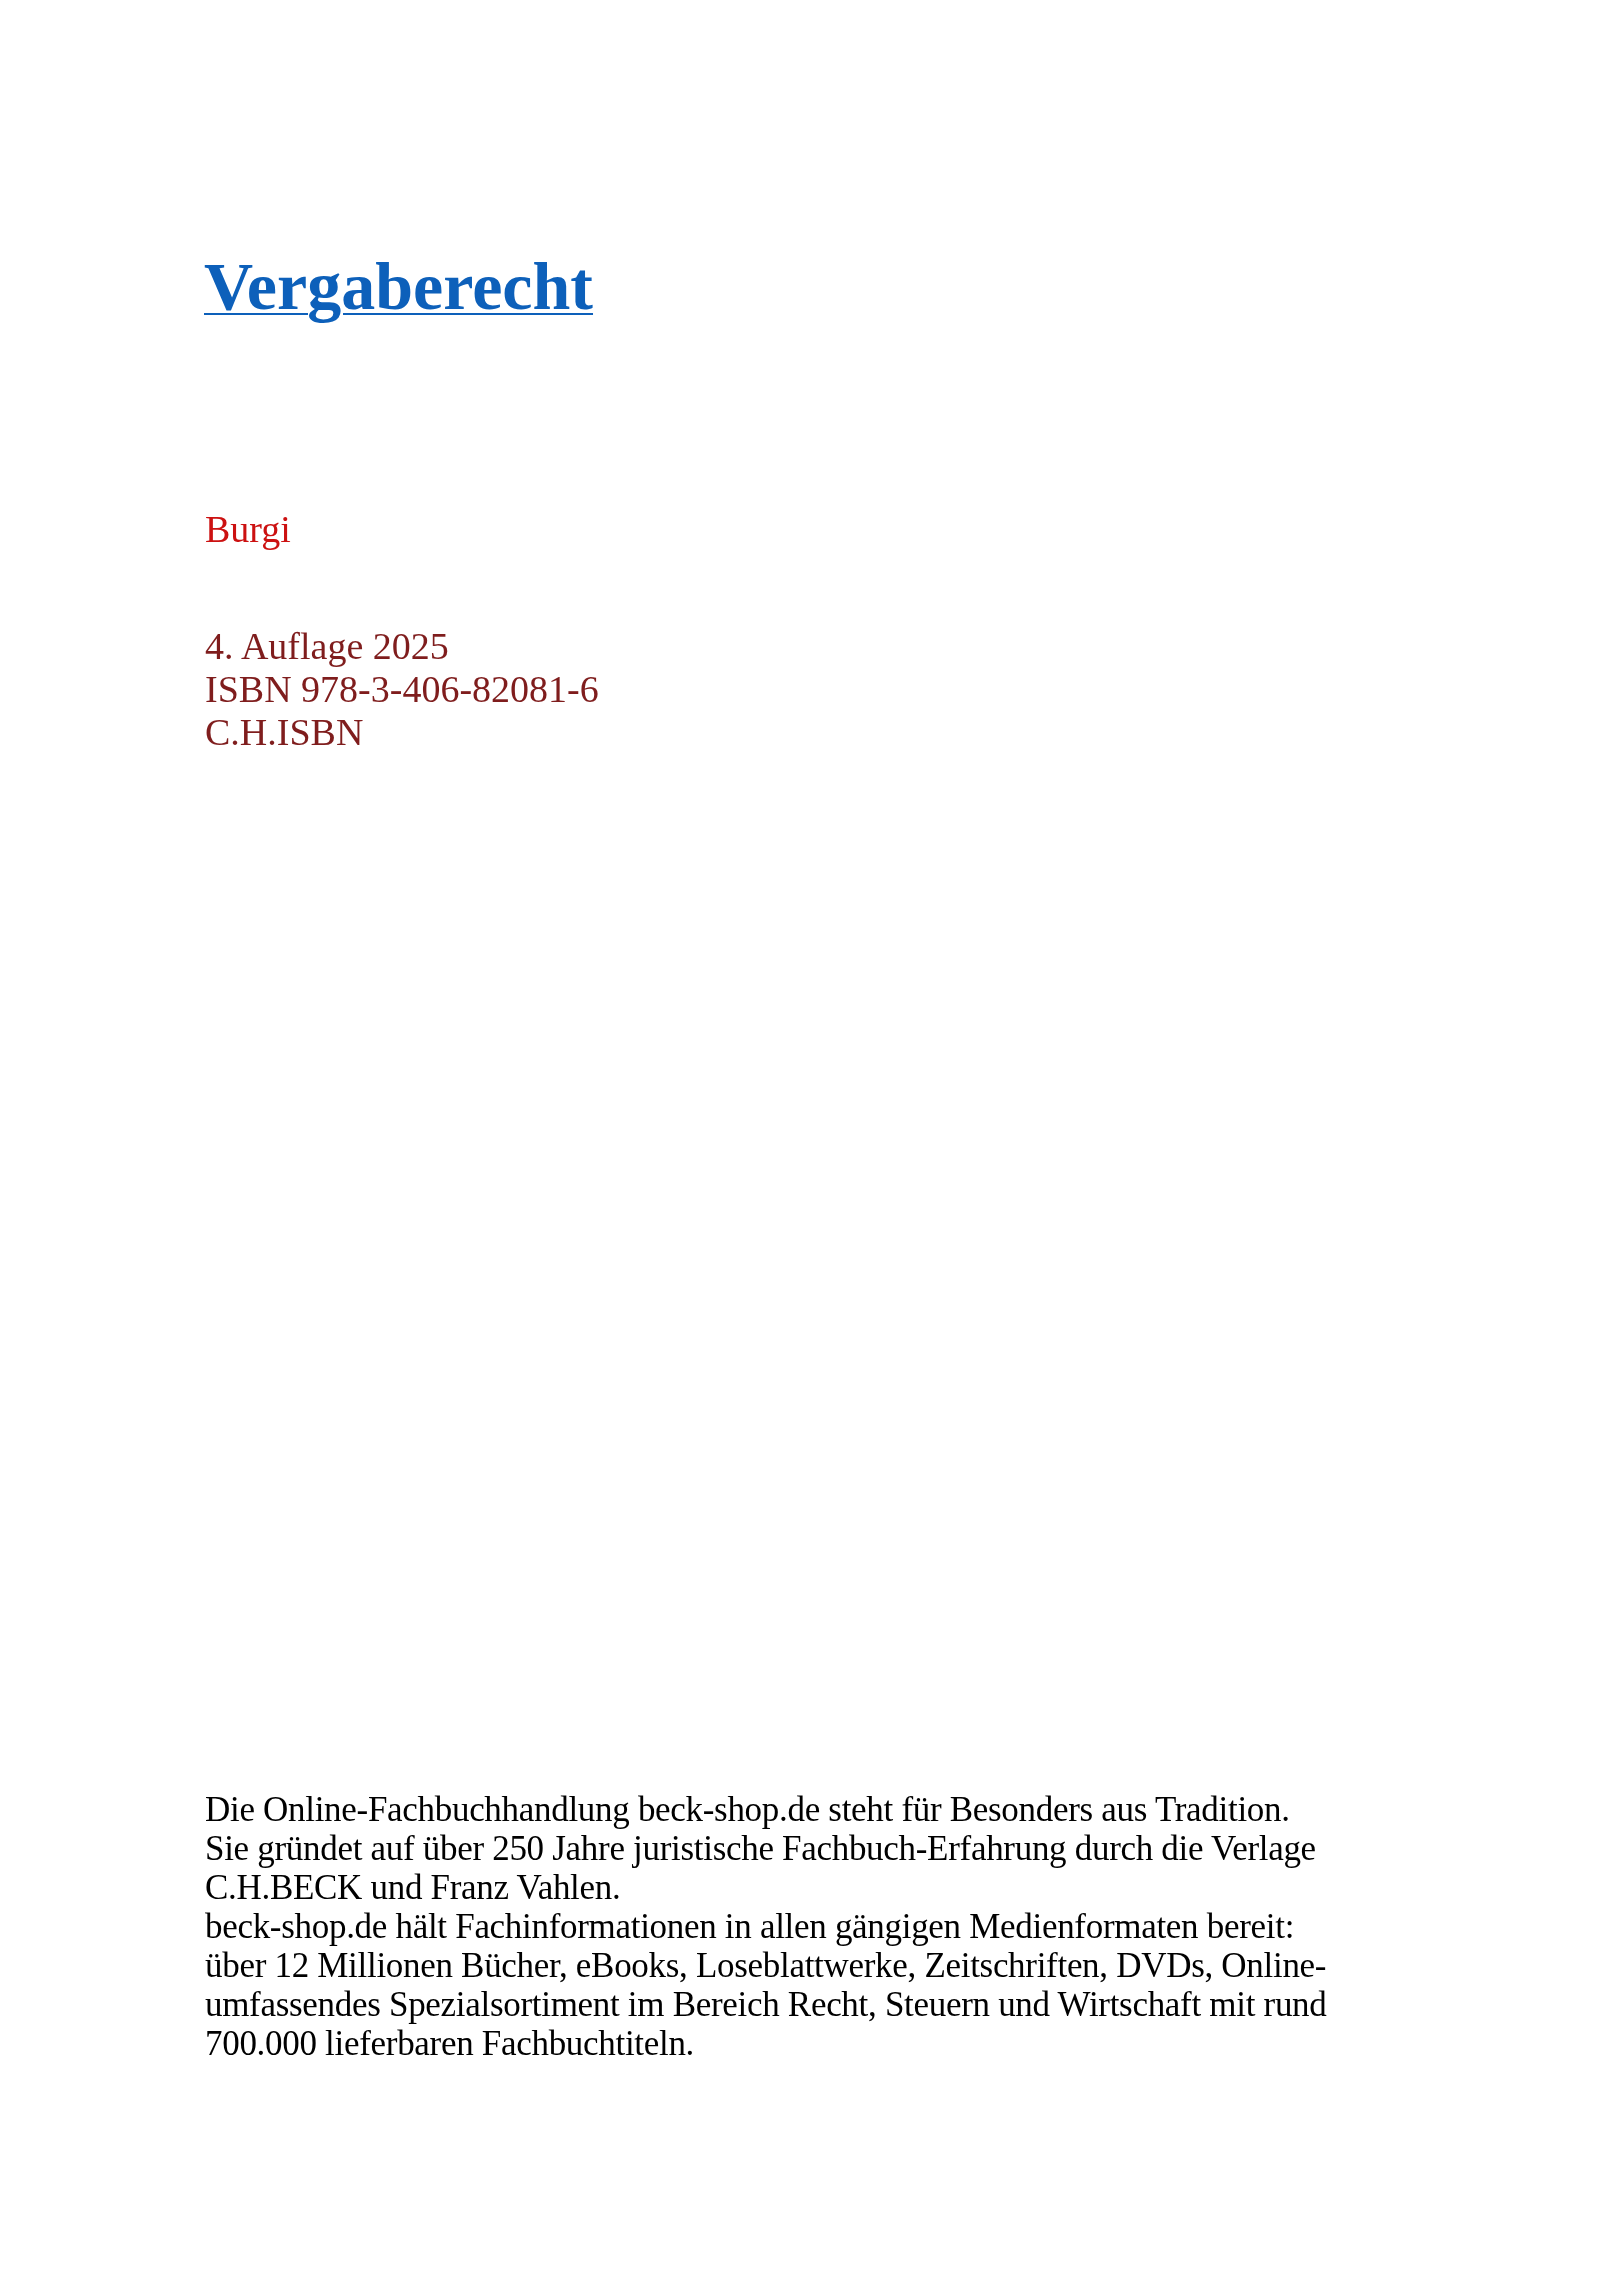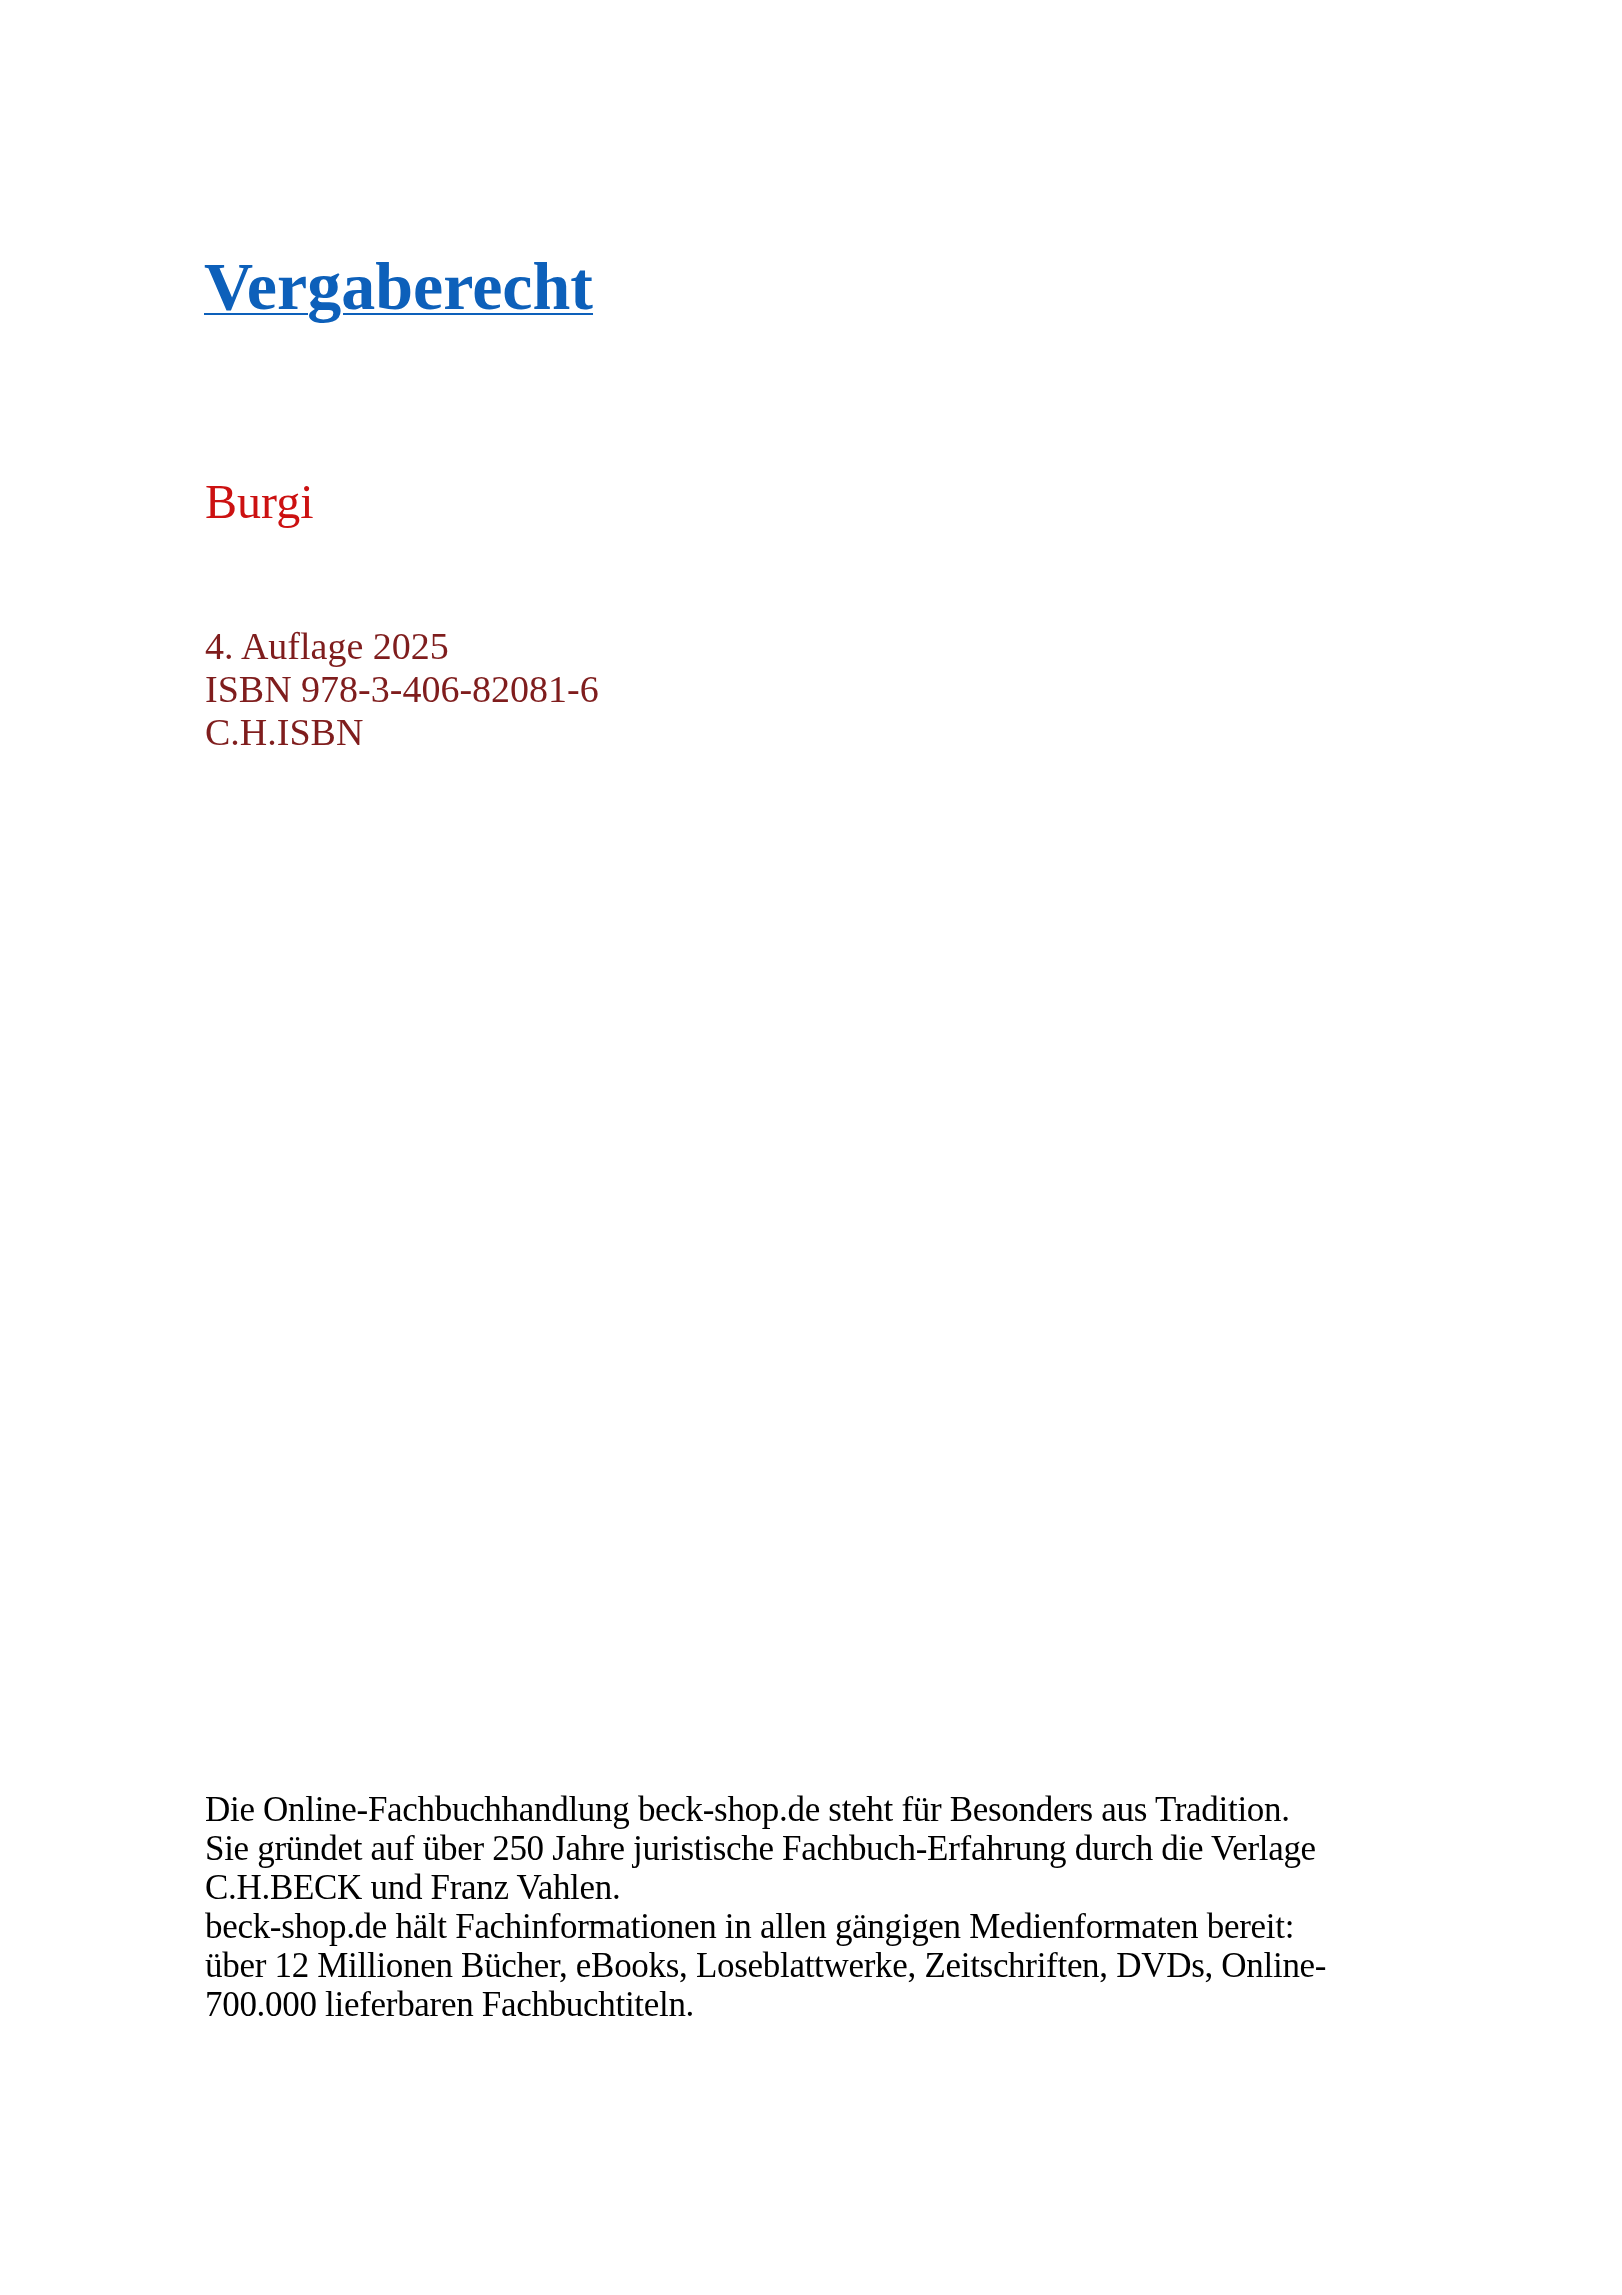--- a/index.html
+++ b/index.html
@@ -28,22 +28,22 @@
     color: #0d60ba;
     text-decoration: underline;
     text-decoration-thickness: 2px;
     text-underline-offset: 3.9px;
     white-space: nowrap;
     cursor: pointer;
   }
 
   .author {
     left: 205px;
-    top: 468px;
-    font-size: 48px;
+    top: 500px;
+    font-size: 38px;
     line-height: 1;
     color: #cc1111;
     white-space: nowrap;
   }
 
   .edition-block {
     left: 205px;
     top: 615px;
     font-size: 38px;
     line-height: 43px;
@@ -91,17 +91,18 @@
     <div>C.H.ISBN</div>
   </div>
 
 
   <div class="abs description">
     <div>Die Online-Fachbuchhandlung beck-shop.de steht für Besonders aus Tradition.</div>
     <div>Sie gründet auf über 250 Jahre juristische Fachbuch-Erfahrung durch die Verlage</div>
     <div>C.H.BECK und Franz Vahlen.</div>
     <div>beck-shop.de hält Fachinformationen in allen gängigen Medienformaten bereit:</div>
     <div>über 12 Millionen Bücher, eBooks, Loseblattwerke, Zeitschriften, DVDs, Online-</div>
+    <div>umfassendes Spezialsortiment im Bereich Recht, Steuern und Wirtschaft mit rund</div>
     <div>700.000 lieferbaren Fachbuchtiteln.</div>
   </div>
 
 </div>
 
 
 </body></html>

